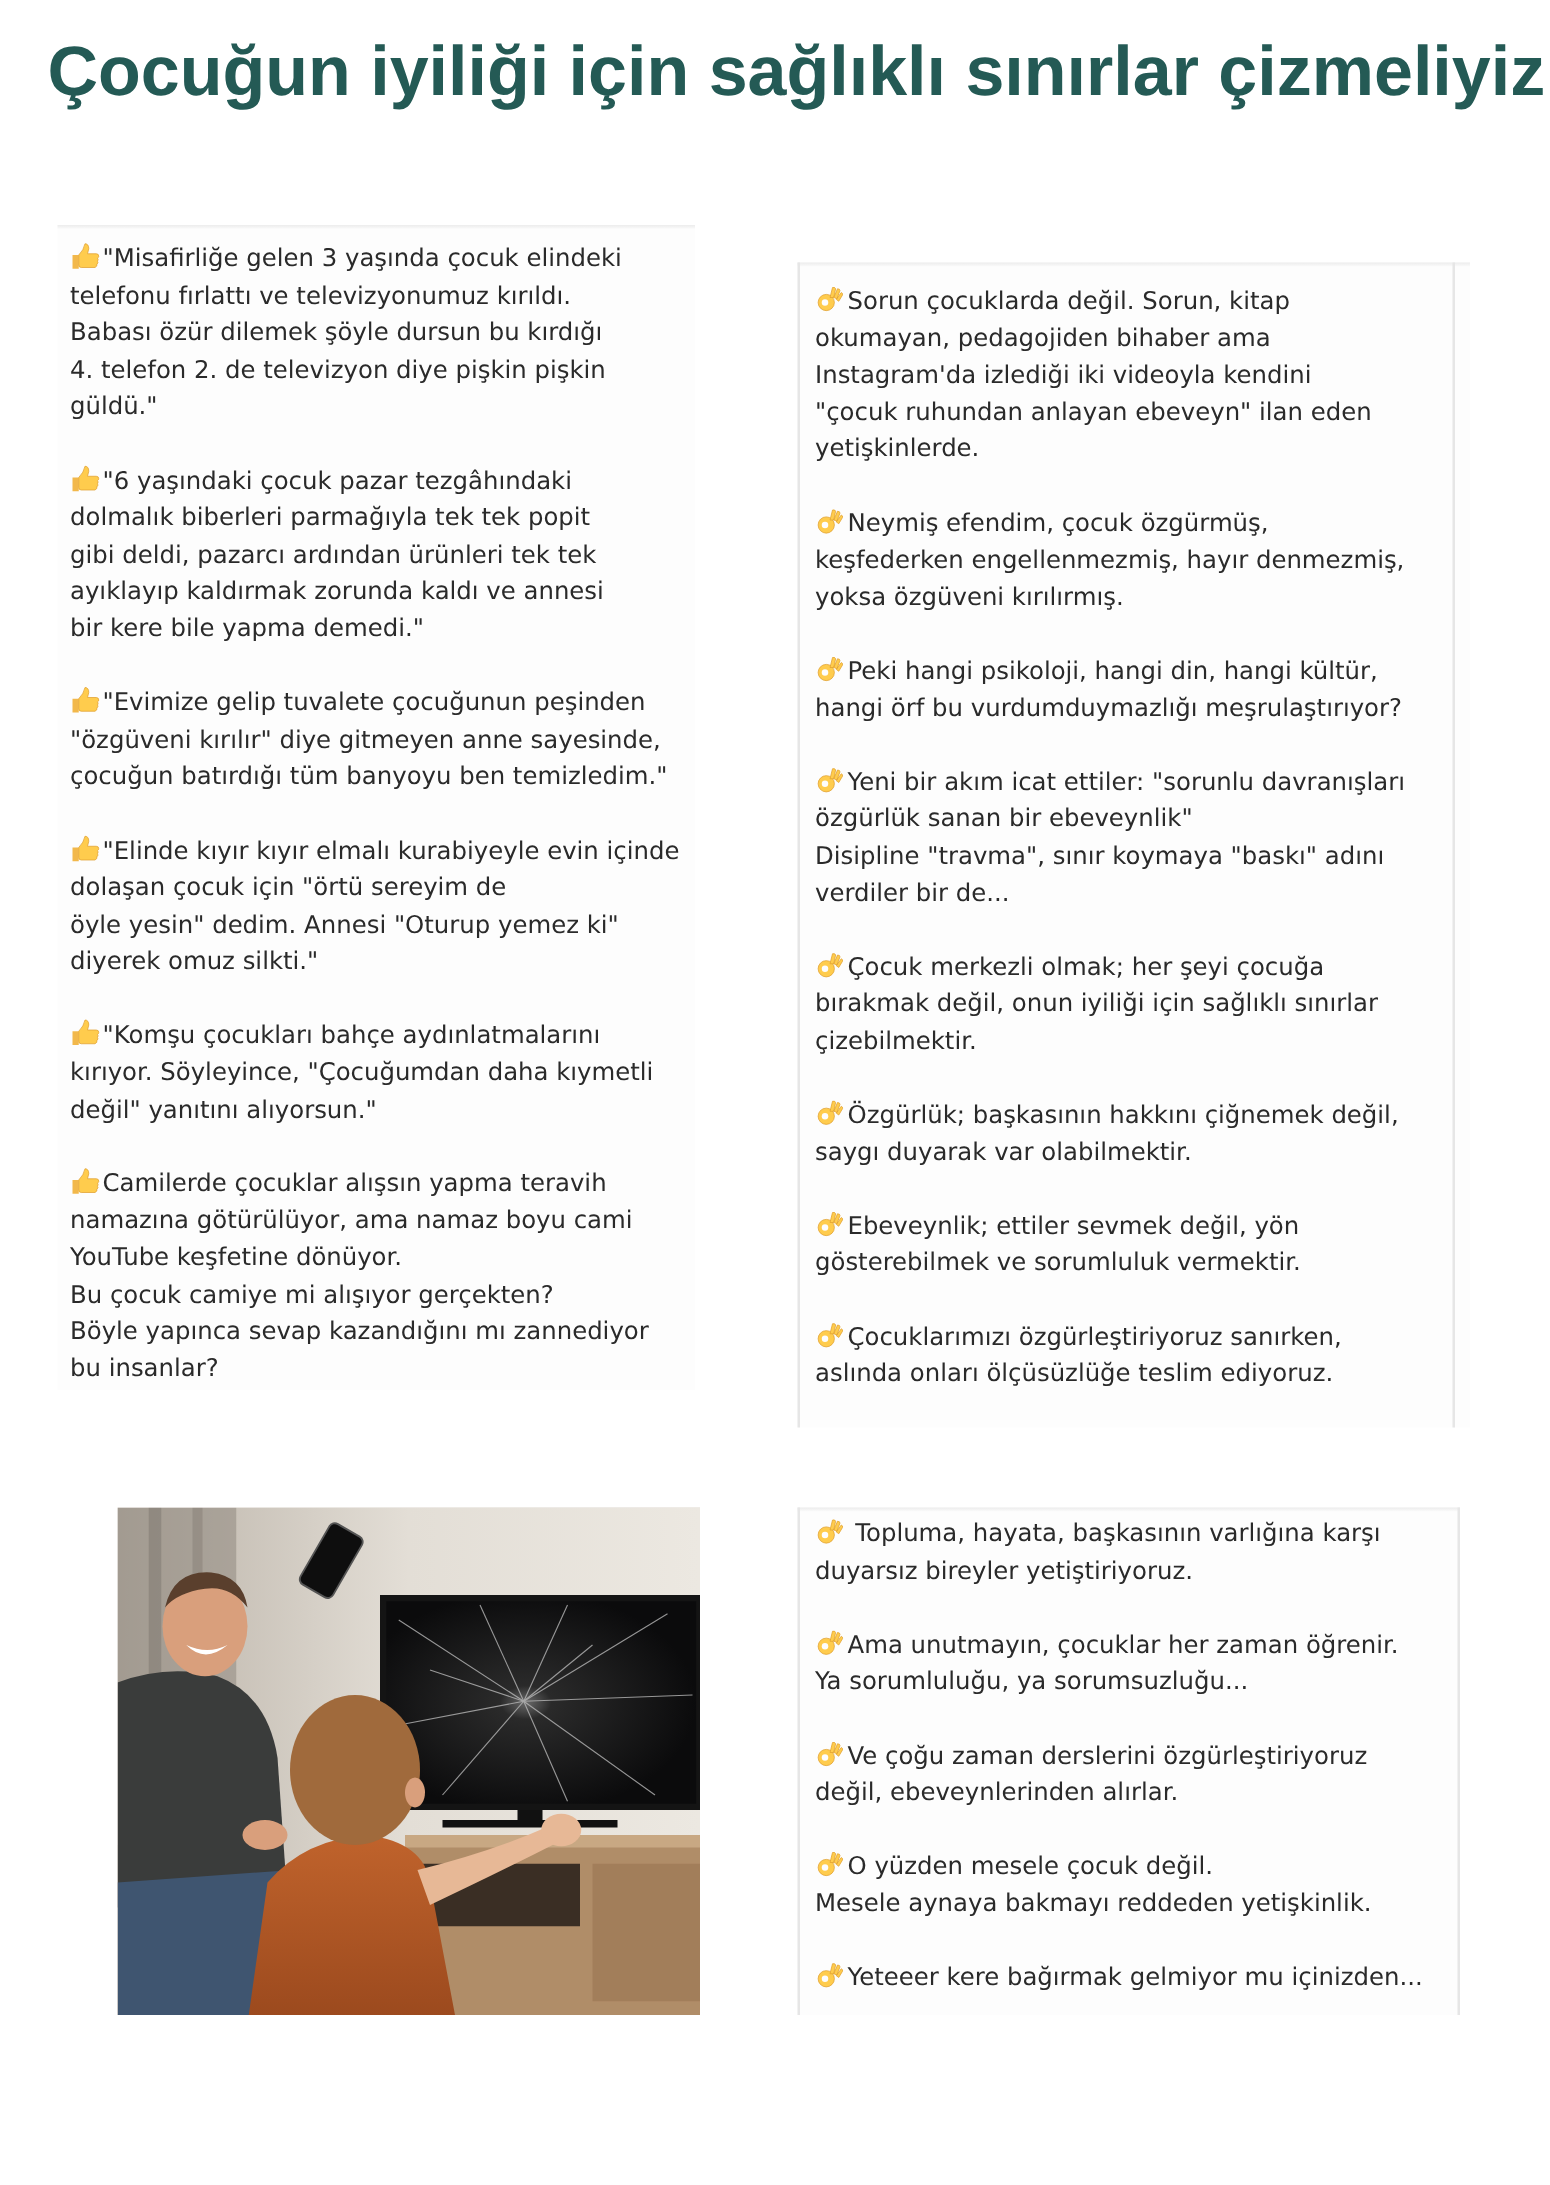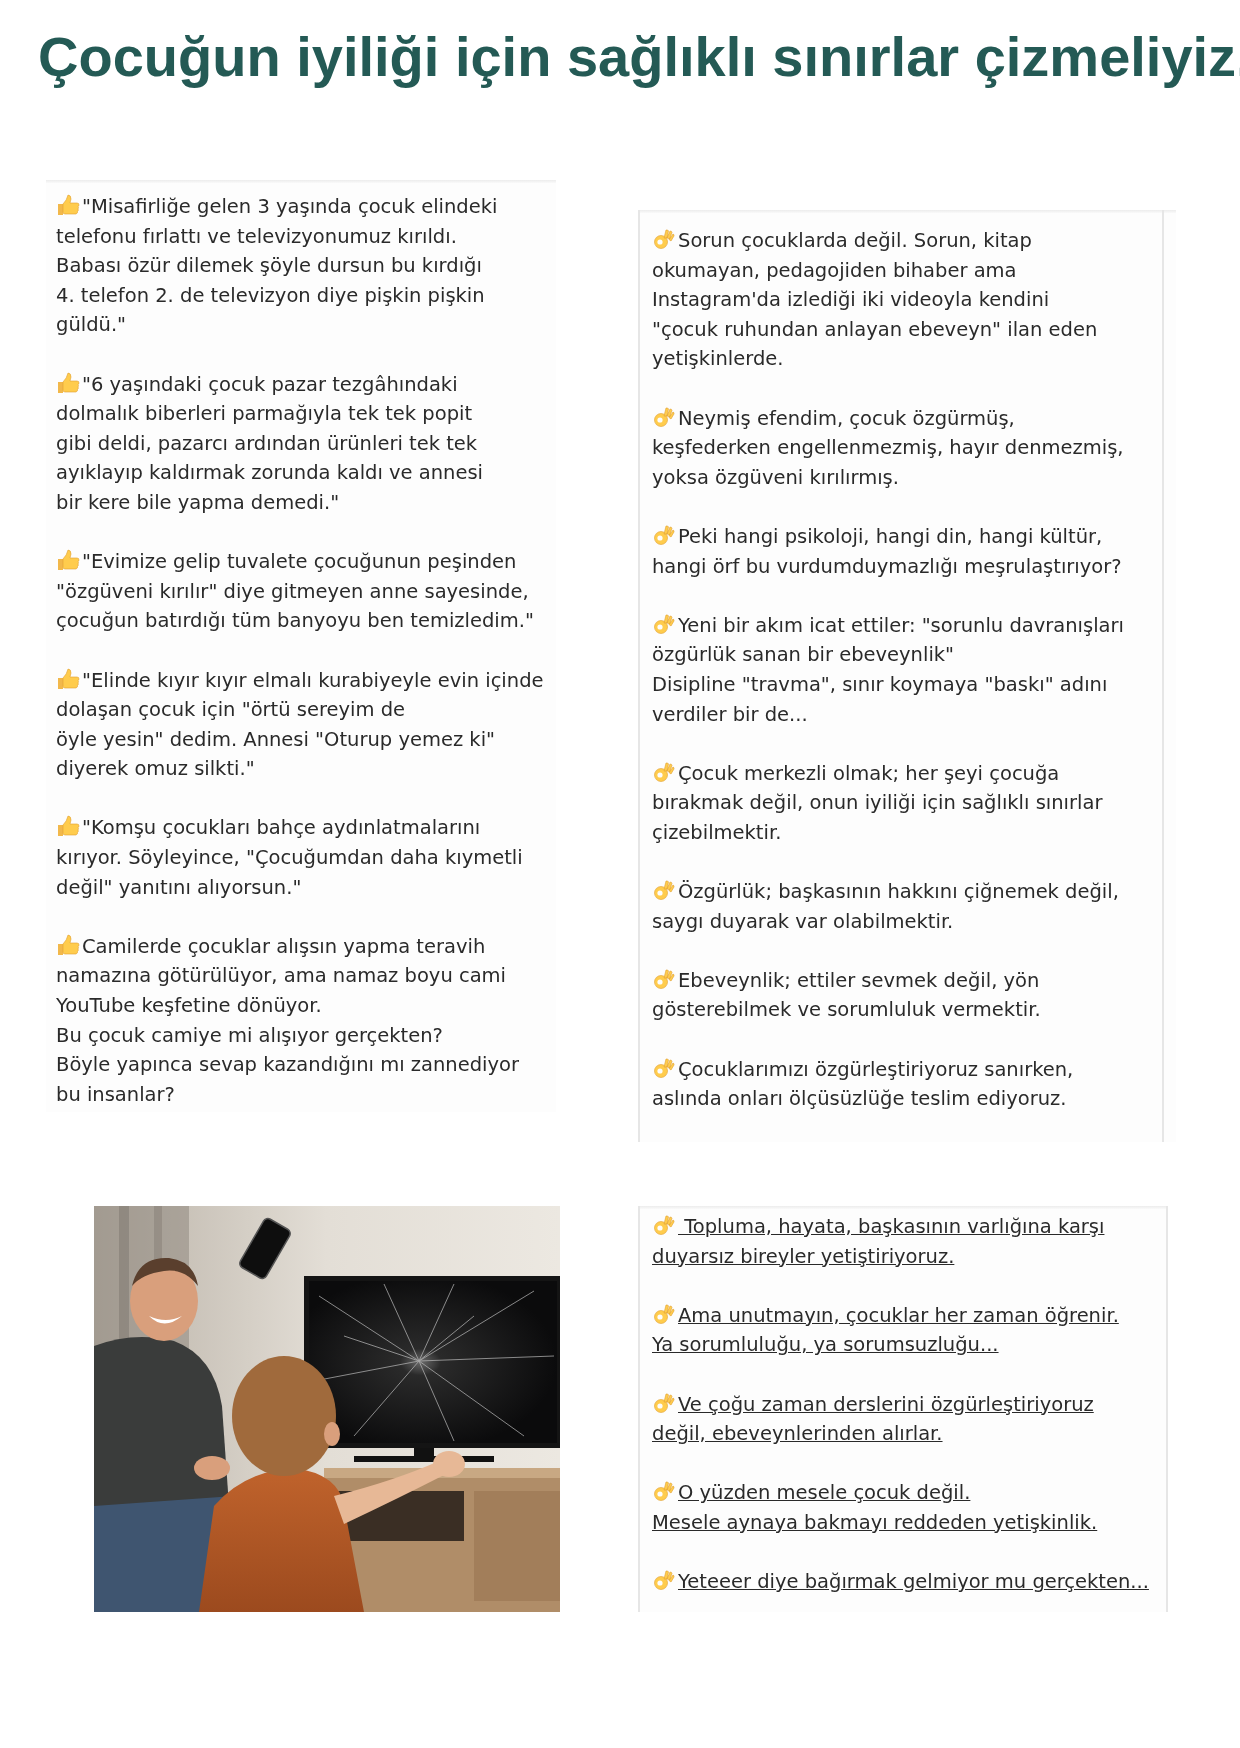--- a/index.html
+++ b/index.html
@@ -22,21 +22,21 @@
     .para:last-child { margin-bottom: 0; }
     .emoji { display: inline-block; width: 24px; height: 22px; vertical-align: -3px; margin-right: 2px; }
     #panel-left { left: 46px; top: 180px; width: 510px; height: 932px; }
     #panel-left .topline { top: 0; }
     #panel-left .content { position: absolute; left: 10px; top: 12px; width: 500px; }
     #panel-right1 { left: 638px; top: 182px; width: 538px; height: 932px; margin-top: 28px; }
     #panel-right1 .content { position: absolute; left: 14px; top: 16px; width: 500px; }
     #panel-right1 .vline.l { left: 0; }
     #panel-right1 .vline.r { right: 12px; }
     #panel-right2 { left: 638px; top: 1206px; width: 530px; height: 406px; }
-    #panel-right2 .content { position: absolute; left: 14px; top: 6px; width: 500px; text-decoration: underline; }
+    #panel-right2 .content { position: absolute; left: 14px; top: 6px; width: 500px; }
     #panel-right2 .vline.l { left: 0; }
     #panel-right2 .vline.r { right: 0; }
     .photo { position: absolute; left: 94px; top: 1206px; width: 466px; height: 406px; overflow: hidden; background: #ddd7cf; }
   </style>
 </head>
 <body>
 
 <h1 class="title">Çocuğun iyiliği için sağlıklı sınırlar çizmeliyiz.</h1>
 
 <div class="panel" id="panel-left">
@@ -245,15 +245,15 @@
     <p class="para"><span class="emoji ok"><svg width="24" height="22" viewBox="0 0 24 22">
             <circle cx="9" cy="14" r="6.5" fill="#ffcc4d" stroke="#e0a030" stroke-width="0.6"></circle>
             <circle cx="8" cy="14" r="2.6" fill="#fdfdfd"></circle>
             <path d="M12 10 L14 2 Q16 1.5 16.5 3 L15 10 Z M15 10 L18 3 Q20 3 20 4.5 L17.5 11 Z M17 11.5 L21 6 Q22.5 6.5 22 8 L19 13 Z" fill="#ffcc4d" stroke="#e0a030" stroke-width="0.6"></path>
           </svg></span><span>O yüzden mesele çocuk değil.
 Mesele aynaya bakmayı reddeden yetişkinlik.</span></p>
     <p class="para"><span class="emoji ok"><svg width="24" height="22" viewBox="0 0 24 22">
             <circle cx="9" cy="14" r="6.5" fill="#ffcc4d" stroke="#e0a030" stroke-width="0.6"></circle>
             <circle cx="8" cy="14" r="2.6" fill="#fdfdfd"></circle>
             <path d="M12 10 L14 2 Q16 1.5 16.5 3 L15 10 Z M15 10 L18 3 Q20 3 20 4.5 L17.5 11 Z M17 11.5 L21 6 Q22.5 6.5 22 8 L19 13 Z" fill="#ffcc4d" stroke="#e0a030" stroke-width="0.6"></path>
-          </svg></span><span>Yeteeer diye bağırmak gelmiyor mu gerçekten...</span></p>
+          </svg></span><span>Yeteeer kere bağırmak gelmiyor mu içinizden...</span></p>
   </div>
 </div>
 
 </body></html>

